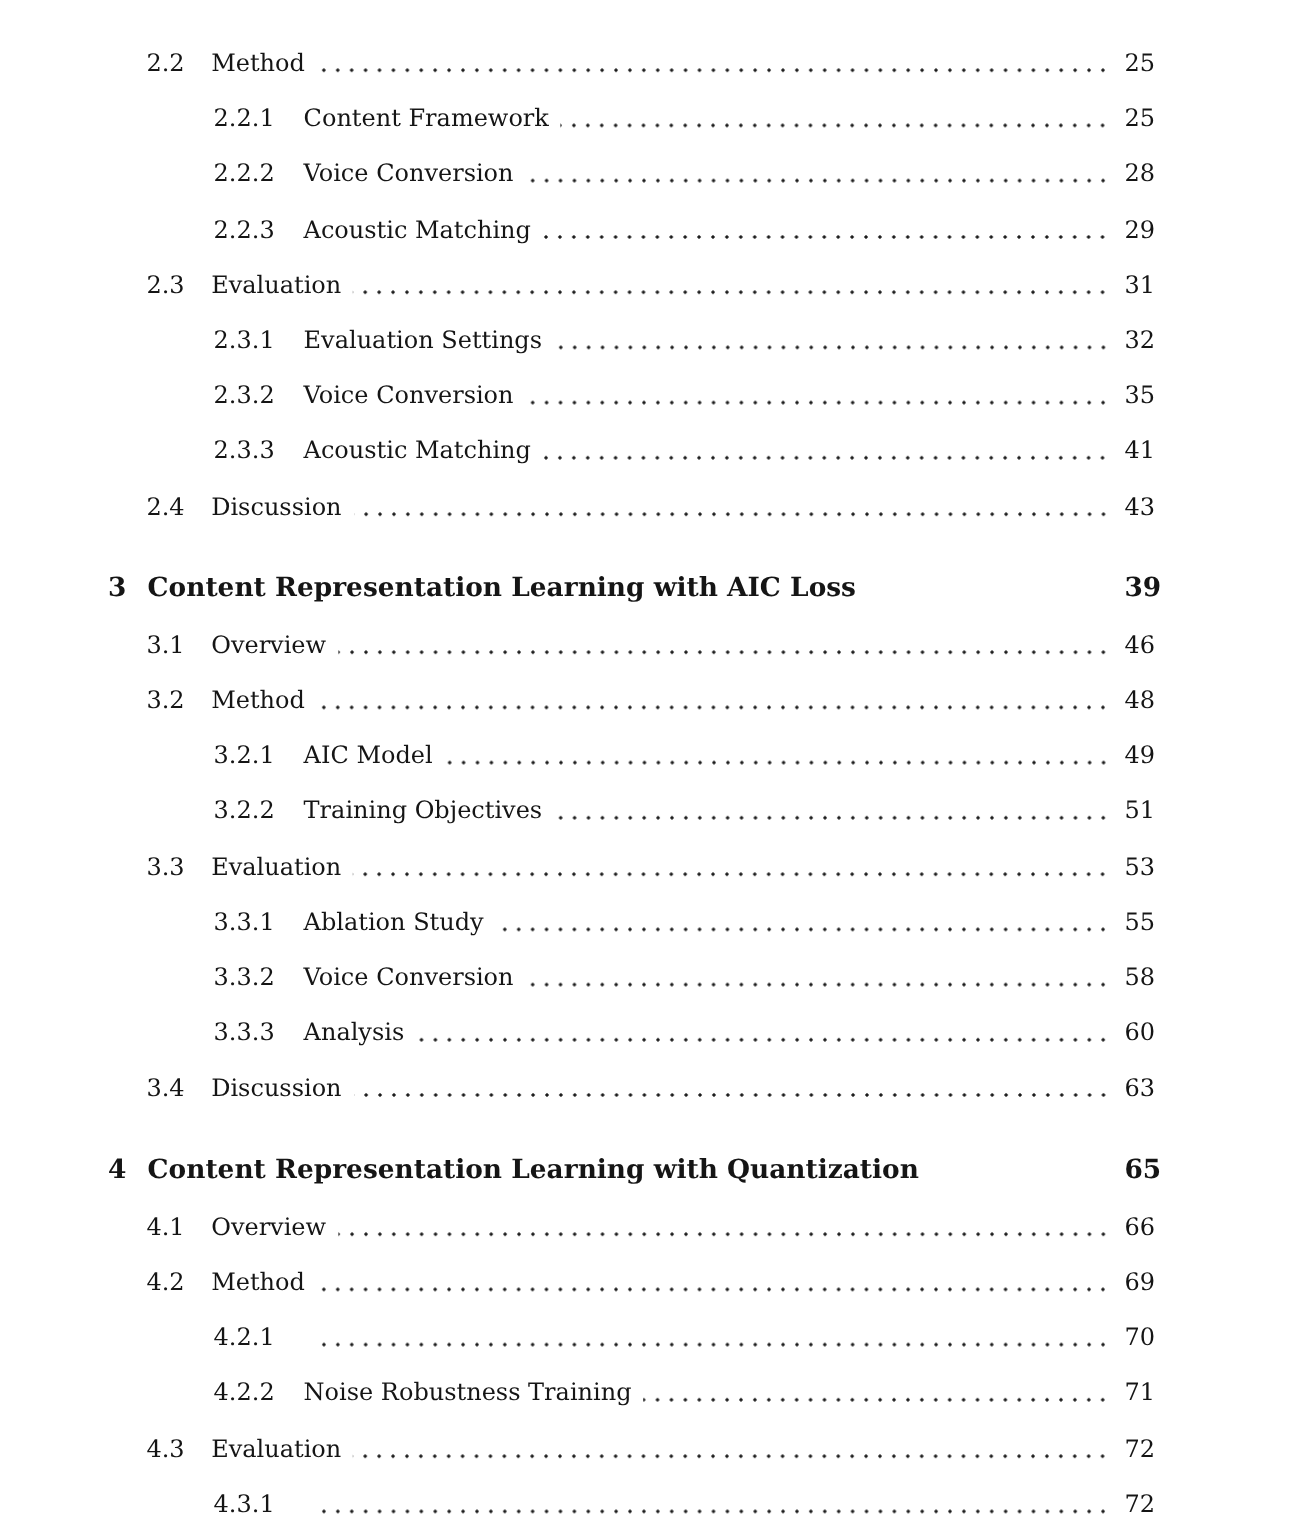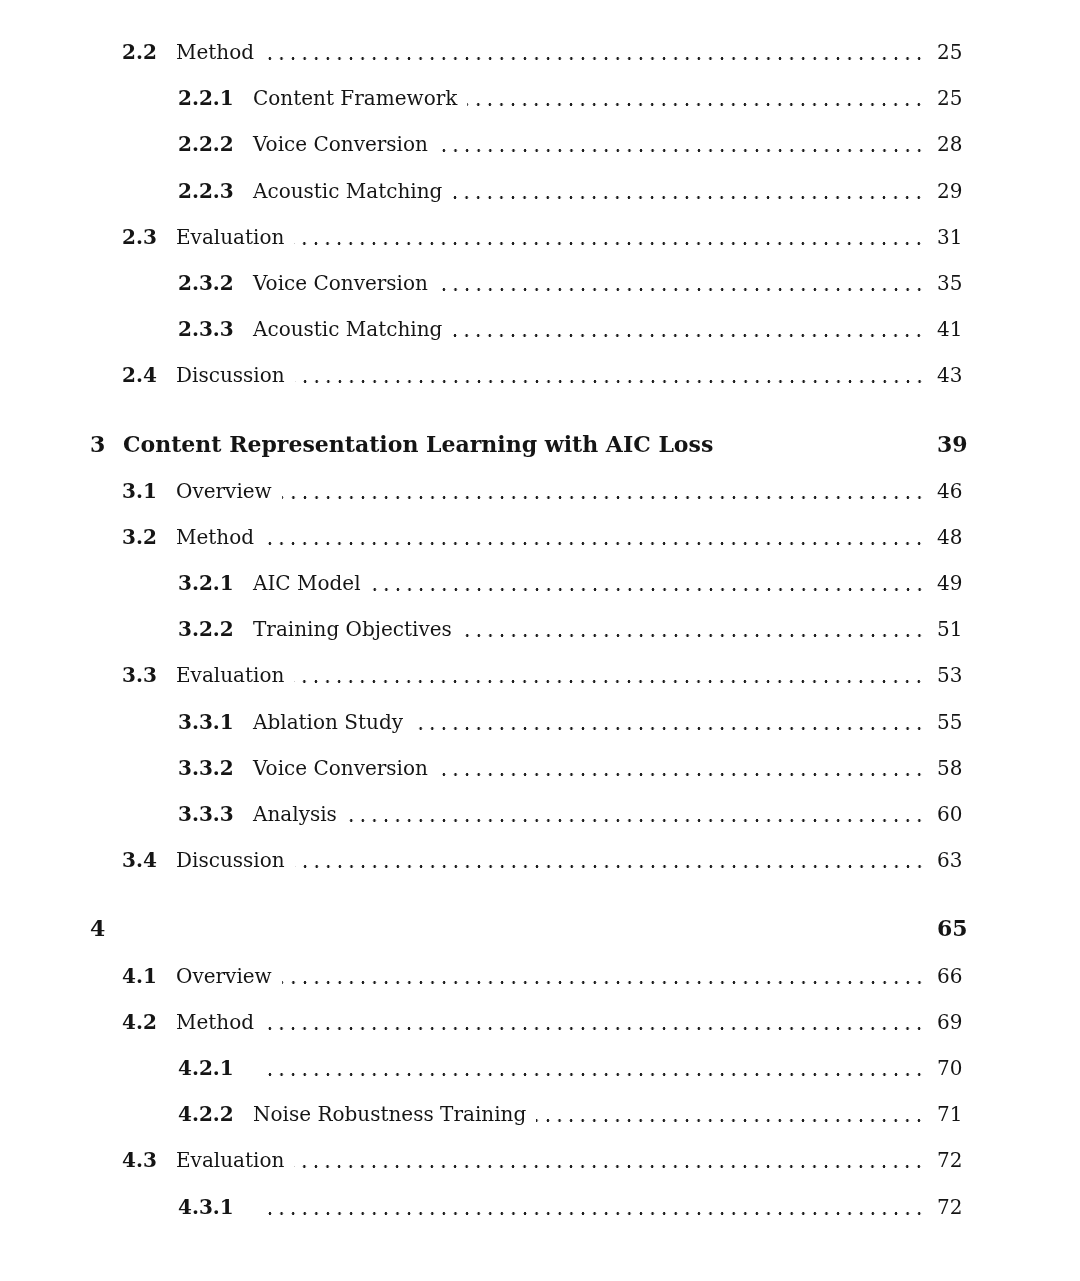--- a/index.html
+++ b/index.html
@@ -34,21 +34,20 @@
     padding-top: 9px;
     margin-top: 23px;
     font-size: 22px;
     font-weight: bold;
   }
   .row.l1 { padding-left: 122px; }
   .row.l2 { padding-left: 178px; }
   .num {
     flex: 0 0 auto;
     white-space: nowrap;
-    font-weight: bold;
   }
   .l0 .num { width: 33px; }
   .l1 .num { width: 54px; }
   .l2 .num { width: 75px; }
   .title {
     flex: 0 0 auto;
     white-space: nowrap;
   }
   .leader {
     flex: 1 1 auto;
@@ -100,20 +99,26 @@
     <span class="leader"></span>
     <span class="page-num">29</span>
   </div>
       <div class="row l1">
     <span class="num">2.3</span>
     <span class="title">Evaluation</span>
     <span class="leader"></span>
     <span class="page-num">31</span>
   </div>
       <div class="row l2">
+    <span class="num">2.3.1</span>
+    <span class="title">Evaluation Settings</span>
+    <span class="leader"></span>
+    <span class="page-num">32</span>
+  </div>
+      <div class="row l2">
     <span class="num">2.3.2</span>
     <span class="title">Voice Conversion</span>
     <span class="leader"></span>
     <span class="page-num">35</span>
   </div>
       <div class="row l2">
     <span class="num">2.3.3</span>
     <span class="title">Acoustic Matching</span>
     <span class="leader"></span>
     <span class="page-num">41</span>
@@ -179,20 +184,21 @@
     <span class="page-num">60</span>
   </div>
       <div class="row l1">
     <span class="num">3.4</span>
     <span class="title">Discussion</span>
     <span class="leader"></span>
     <span class="page-num">63</span>
   </div>
       <div class="row l0">
     <span class="num">4</span>
+    <span class="title">Content Representation Learning with Quantization</span>
     <span class="leader"></span>
     <span class="page-num">65</span>
   </div>
       <div class="row l1">
     <span class="num">4.1</span>
     <span class="title">Overview</span>
     <span class="leader"></span>
     <span class="page-num">66</span>
   </div>
       <div class="row l1">

